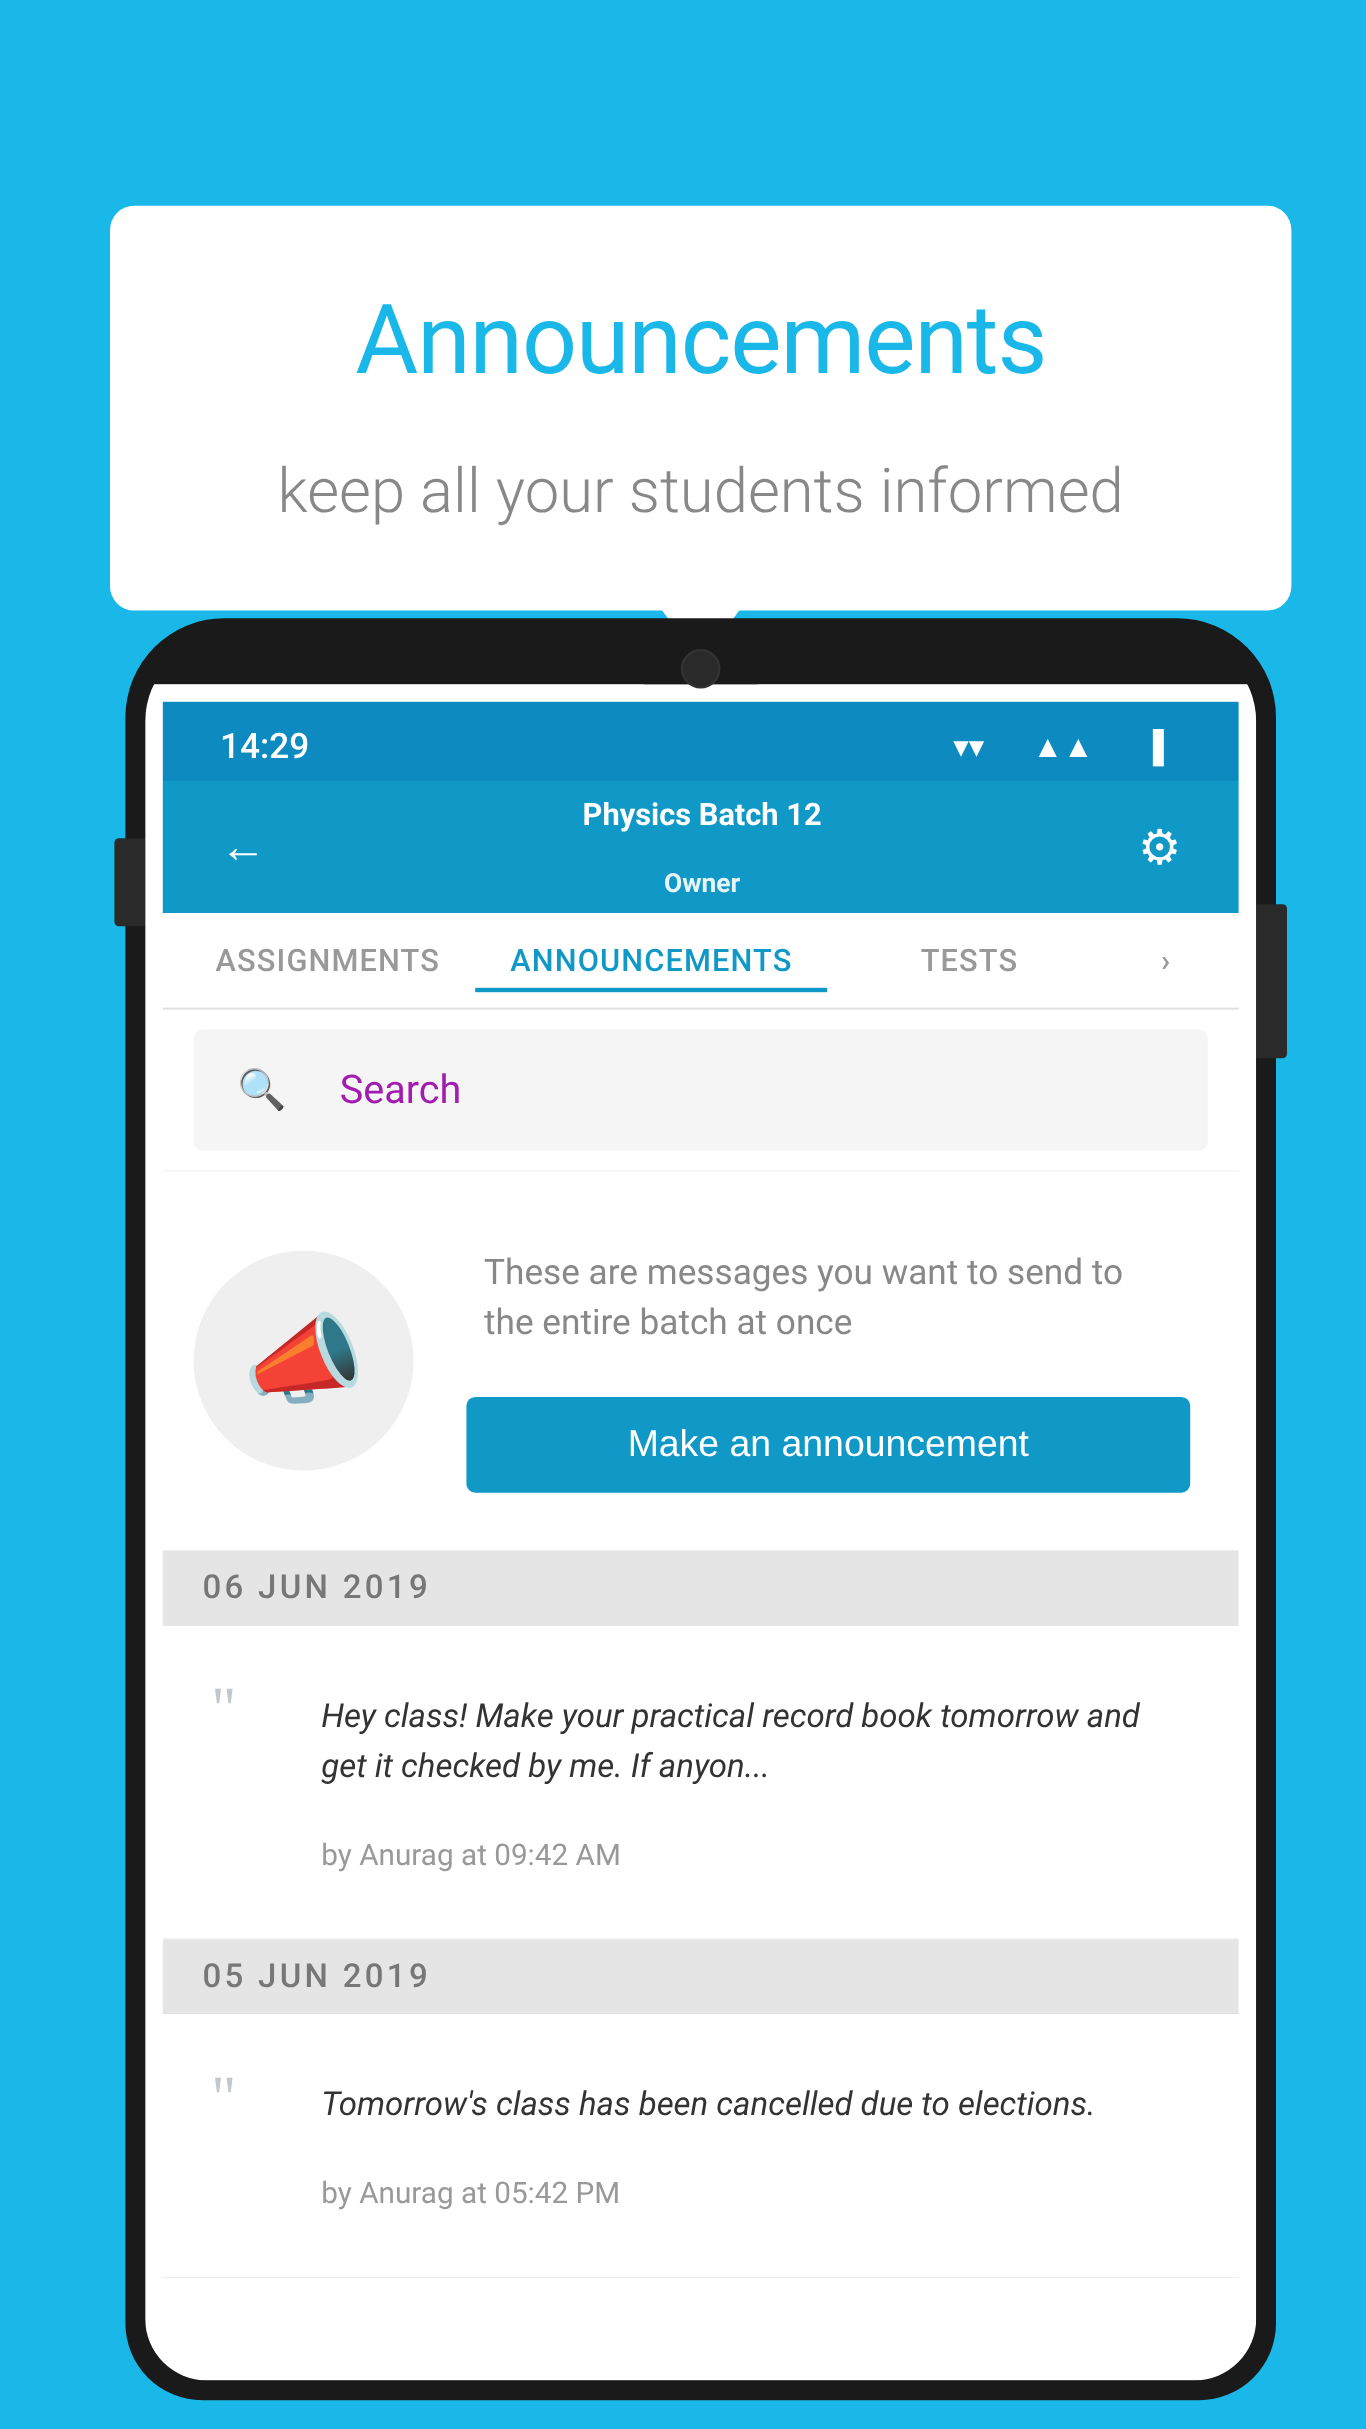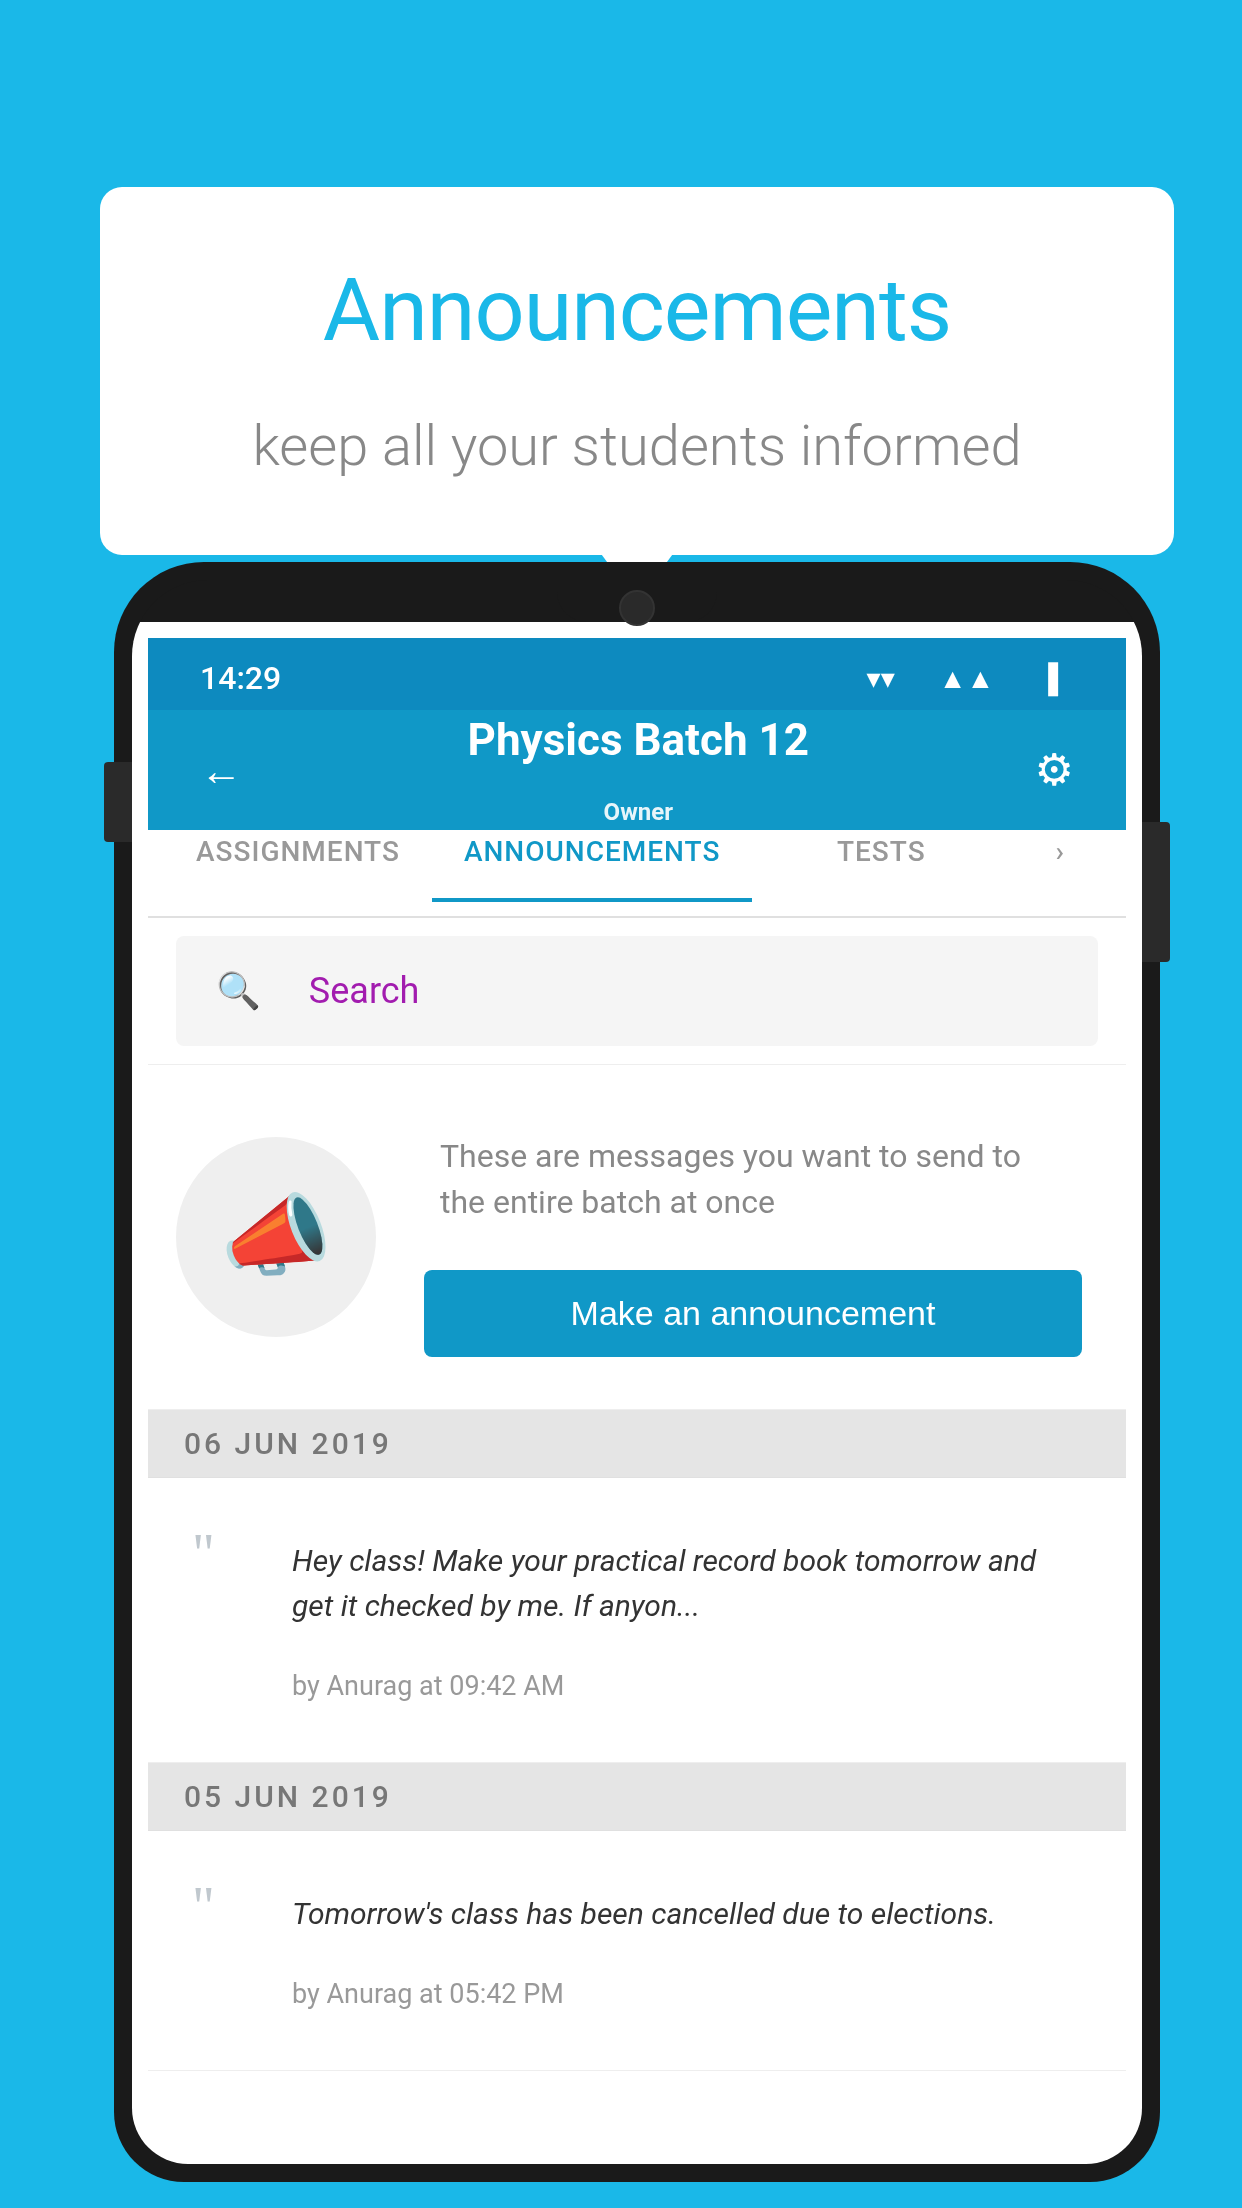--- a/index.html
+++ b/index.html
@@ -149,21 +149,21 @@
       font-size: 42px;
       cursor: pointer;
     }
 
     .header-title-group {
       text-align: center;
     }
 
     .header-title {
       color: white;
-      font-size: 44px;
+      font-size: 28px;
       font-weight: 700;
     }
 
     .header-subtitle {
       color: rgba(255,255,255,0.9);
       font-size: 24px;
       font-weight: 700;
     }
 
     .header-settings {
@@ -176,21 +176,21 @@
     .tabs-bar {
       background: white;
       display: flex;
       border-bottom: 2px solid #e0e0e0;
       height: 88px;
     }
 
     .tab-item {
       flex: 1;
       display: flex;
-      align-items: flex-end;
+      align-items: center;
       justify-content: center;
       font-size: 28px;
       font-weight: 500;
       color: #999;
       text-transform: uppercase;
       letter-spacing: 1px;
       cursor: pointer;
       position: relative;
     }
 

